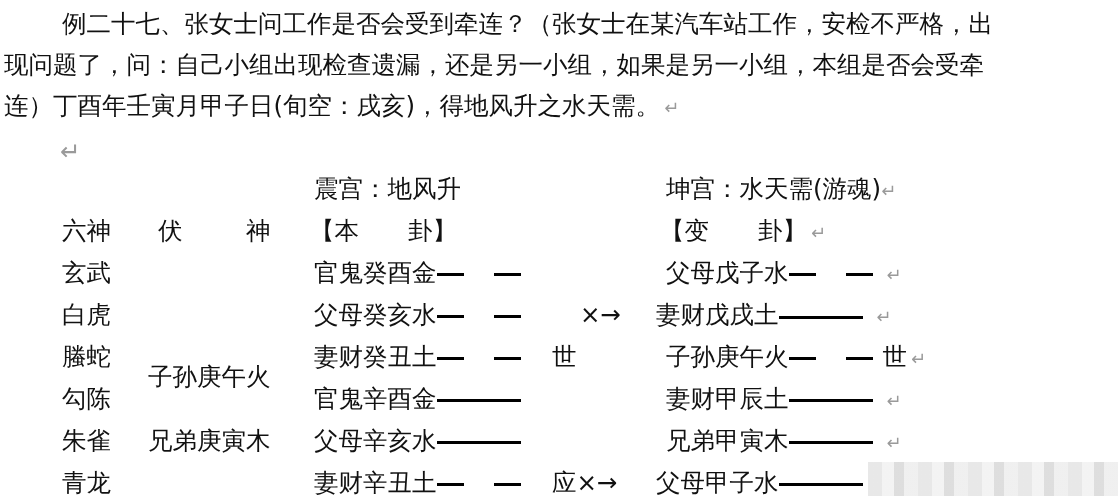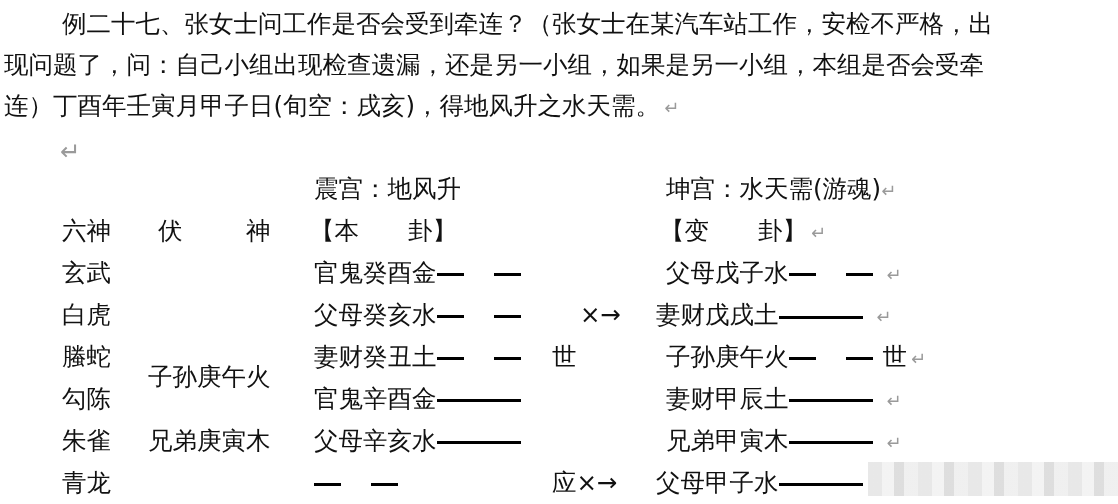--- a/index.html
+++ b/index.html
@@ -69,19 +69,19 @@
     <div>
       <span class="cell" style="left:62px;top:426px;">朱雀</span>
       <span class="cell" style="left:148px;top:426px;">兄弟庚寅木</span>
       <span class="cell" style="left:314px;top:426px;"><span>父母辛亥水</span><span class="yang"></span></span>
       <span class="cell" style="left:580px;top:426px;"><span></span><span></span></span>
       <span class="cell" style="left:666px;top:426px;"><span>兄弟甲寅木</span><span class="yang"></span><span style="margin-left:10px"></span><span class="mark">↵</span></span>
     </div>
     <div>
       <span class="cell" style="left:62px;top:468px;">青龙</span>
       <span class="cell" style="left:148px;top:468px;"></span>
-      <span class="cell" style="left:314px;top:468px;"><span class="yin"></span></span>
+      <span class="cell" style="left:314px;top:468px;"><span>妻财辛丑土</span><span class="yin"></span></span>
       <span class="cell" style="left:552px;top:468px;"><span>应</span><span>×→</span></span>
       <span class="cell" style="left:656px;top:468px;"><span>父母甲子水</span><span class="yang"></span></span>
     </div>
   </div>
 
 <div class="blur"></div>
 
 </body></html>

